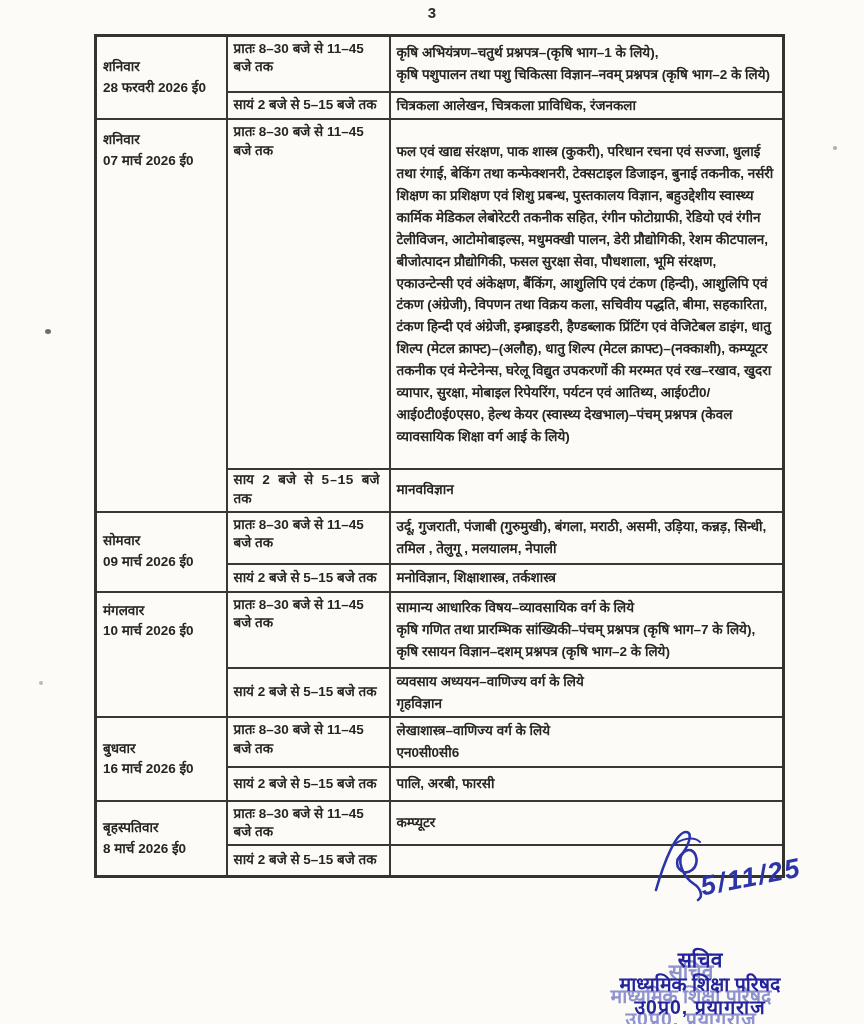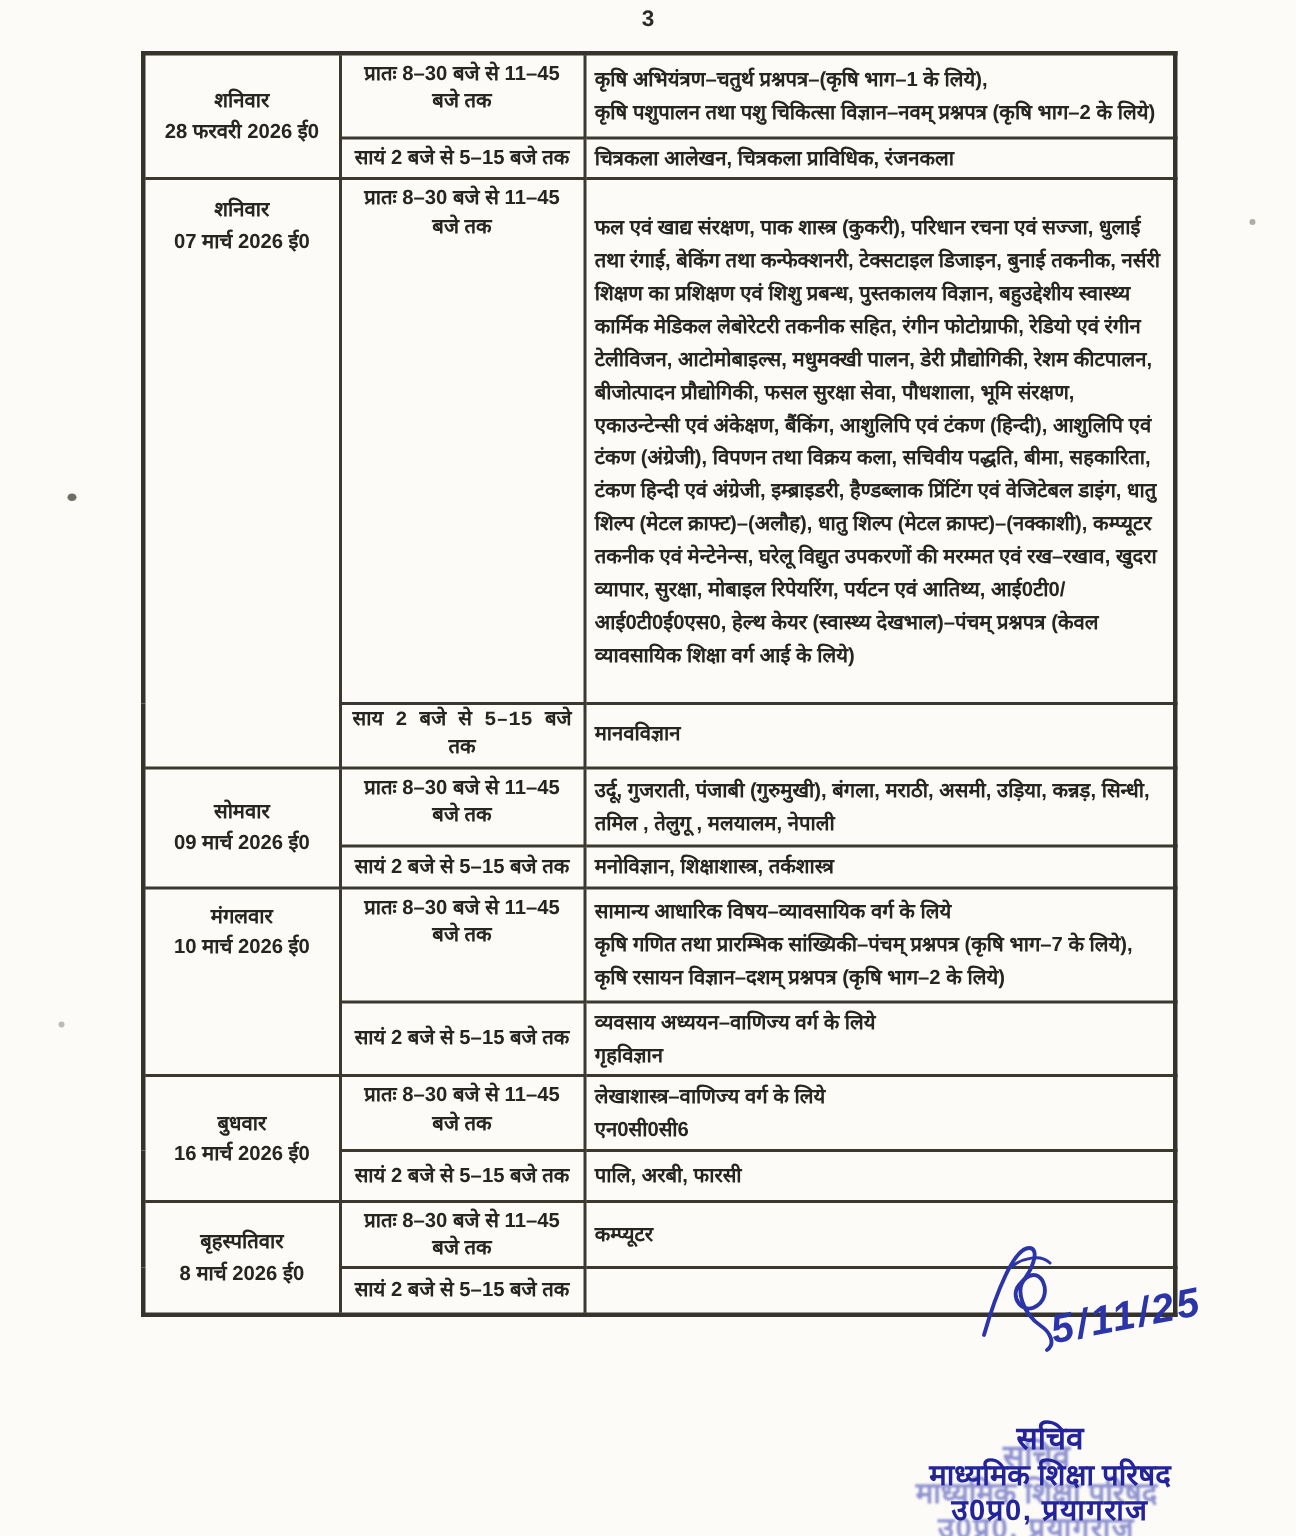--- a/index.html
+++ b/index.html
@@ -26,22 +26,22 @@
   table.schedule col.c-time{width:163px;}
   table.schedule col.c-sub{width:394px;}
   table.schedule td{
     border:2px solid #3a382f;
     padding:2px 6px;
     vertical-align:middle;
     white-space:pre-line;
     overflow:hidden;
   }
   table.schedule{border:3px solid #35332c;}
-  td.day{text-align:center;line-height:1.5;}
-  td.time{text-align:center;line-height:1.35;}
+  td.day{line-height:1.5;}
+  td.time{text-align:left;line-height:1.35;}
   td.time.vtop{vertical-align:top;padding-top:3px;}
   td.subjects{vertical-align:top;padding:3px 9px 3px 8px;line-height:1.62;}
   td.subjects.vmid{vertical-align:middle;}
   
   .signature{
     position:absolute;left:642px;top:826px;
     width:92px;height:78px;
   }
   .hand-date{
     position:absolute;left:700px;top:862px;

